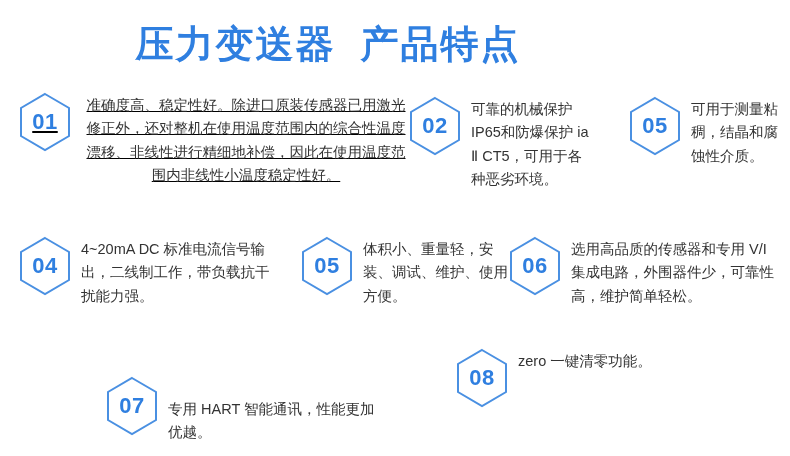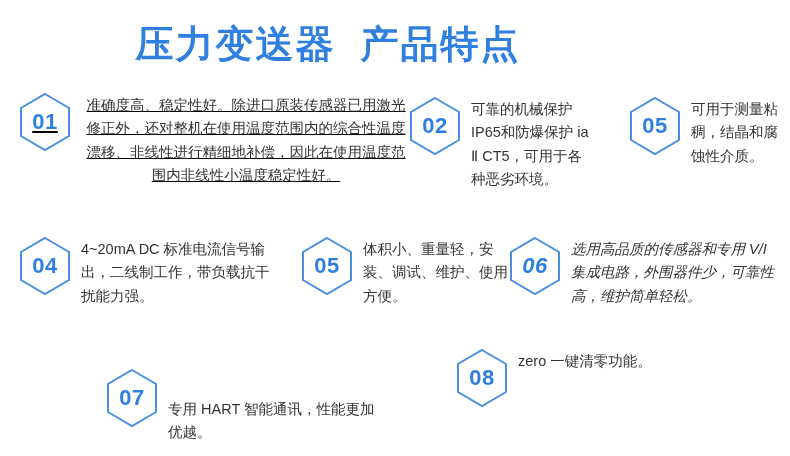--- a/index.html
+++ b/index.html
@@ -69,24 +69,24 @@
   #item-01 .text { width: 330px; text-align: center; }
   #item-02 { left: 408px; top: 96px; width: 195px; }
   #item-02 .text { width: 125px; }
   #item-03 { left: 628px; top: 96px; width: 165px; }
   #item-03 .text { width: 100px; }
   
   #item-04 { left: 18px; top: 236px; width: 280px; }
   #item-04 .text { width: 200px; }
   #item-05 { left: 300px; top: 236px; width: 215px; }
   #item-05 .text { width: 145px; }
-  #item-06 { left: 508px; top: 236px; width: 280px; font-style: italic; }
+  #item-06 { left: 508px; top: 236px; width: 280px; }
   #item-06 .text { width: 210px; }
   
-  #item-07 { left: 105px; top: 368px; width: 300px; }
+  #item-07 { left: 105px; top: 368px; width: 300px; align-items: center; }
   #item-07 .text { width: 215px; margin-top: 28px; }
   #item-08 { left: 455px; top: 348px; width: 300px; }
   #item-08 .text { width: 215px; }
 </style>
 </head>
 <body>
 
 <div class="page">
 
   <div class="title">压力变送器  产品特点</div>

